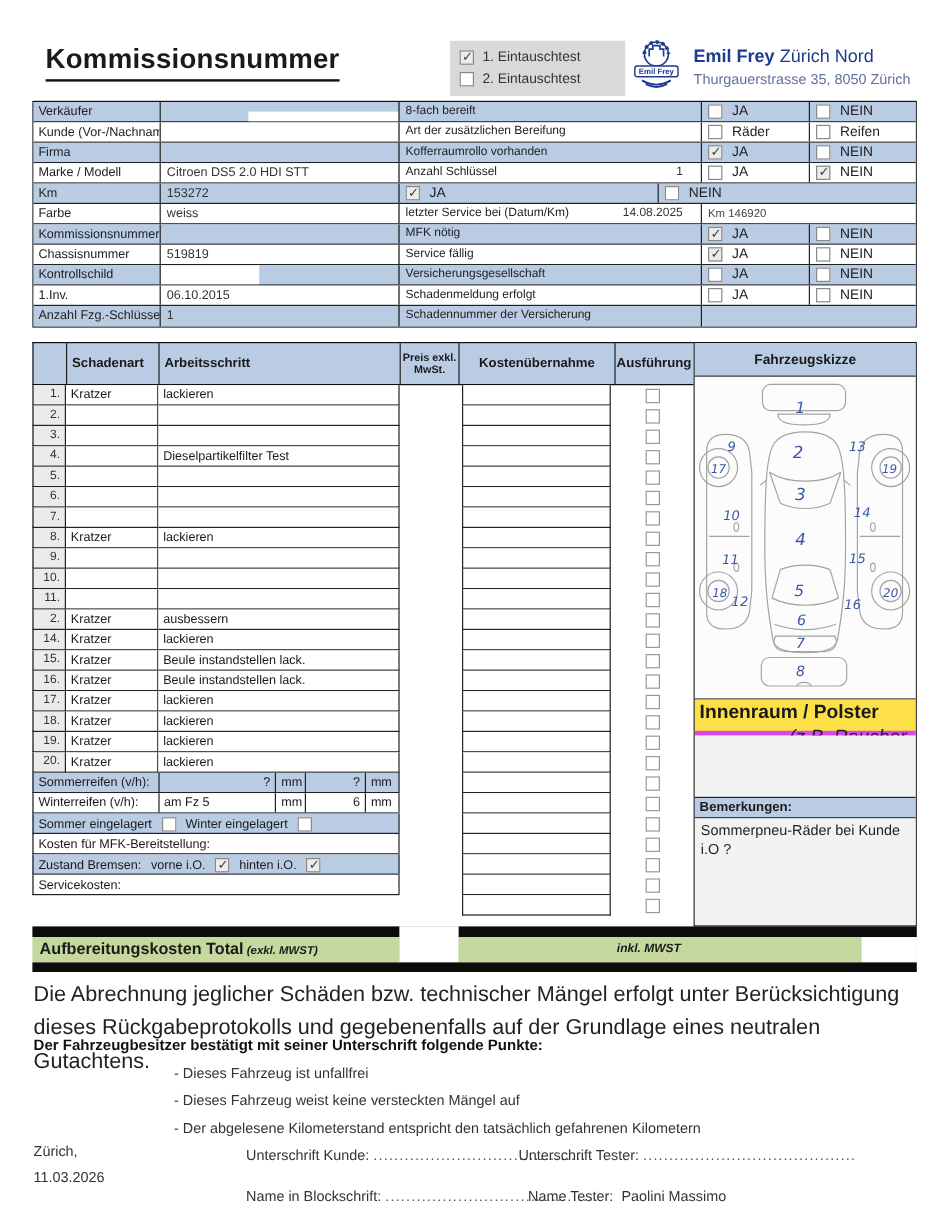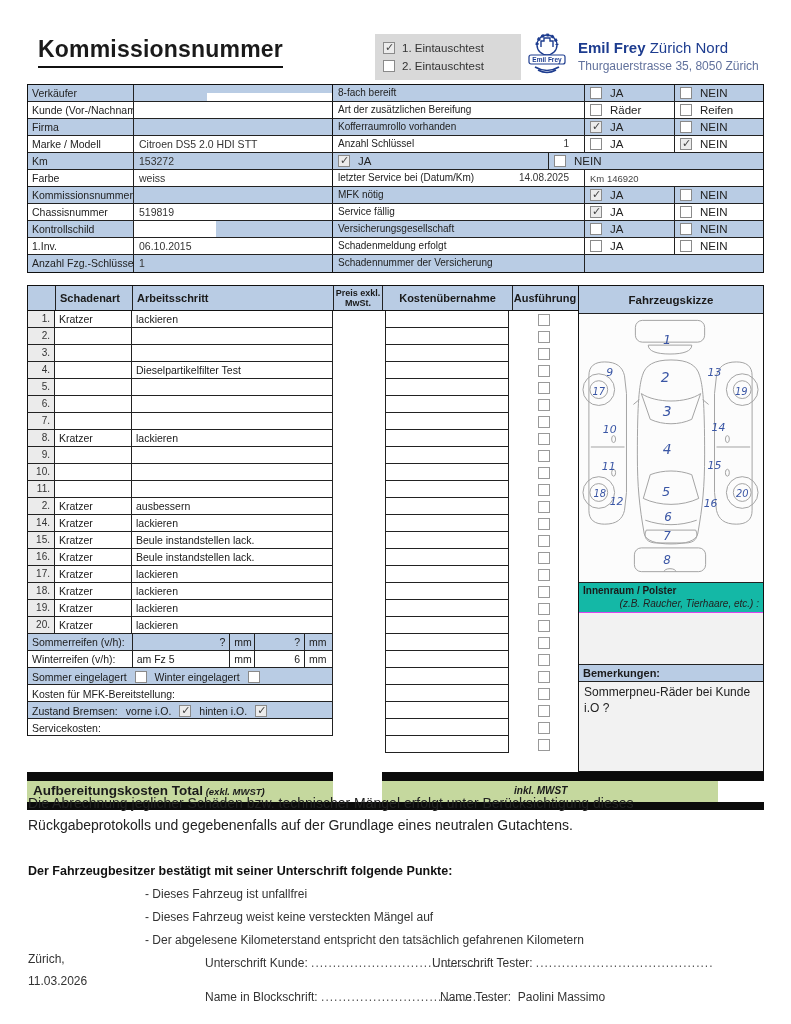--- a/index.html
+++ b/index.html
@@ -55,21 +55,21 @@
   .rtext { display:none; flex:1; padding:2px 5px; font-size:9.5px; color:#444; align-items:center; }
   .rtext.on { display:flex; }
   .patch { display:none; position:absolute; background:#fff; }
   .patch.on { display:block; }
   .patch.p-right { right:0px; top:8px; width:125px; height:9px; }
   .patch.p-left { left:0px; top:0px; width:82px; height:16px; }
 
   
   .mid { position:absolute; left:27px; top:285px; width:737px; height:487px; }
   .left-tb { position:absolute; left:0; top:0; width:551px; }
-  .dhead { display:flex; height:26px; background:#b9cce4; border:1.5px solid #111; border-right:none; font-weight:bold; }
+  .dhead { display:flex; height:36px; background:#b9cce4; border:1.5px solid #111; border-right:none; font-weight:bold; }
   .dhead > div { border-right:1px solid #222; display:flex; align-items:center; }
   .h-num { width:28px; }
   .h-schad { width:77px; padding-left:4px; }
   .h-arb { width:201px; padding-left:4px; }
   .h-preis { width:49px; font-size:9px; text-align:center; justify-content:center; line-height:1.15; }
   .h-kost { width:130px; justify-content:center; }
   .h-ausf { width:64px; justify-content:center; border-right:none !important; }
 
   .drow { display:flex; height:17px; }
   .c-num { width:28px; background:#ebebeb; border-left:1.5px solid #111; border-right:1px solid #222; border-bottom:1px solid #222; text-align:right; padding:2px 4px 0 0; font-size:10px; color:#333; }
@@ -93,39 +93,39 @@
   .seg.s-mm1 { width:25px; }
   .seg.s-v2 { width:50px; text-align:right; }
   .seg.s-mm2 { width:28px; }
   .seg.s-full { width:100%; display:flex; align-items:center; gap:8px; }
   .brow.empty .bleft { border:none; background:transparent; }
 
   
   .sketch-col { position:absolute; left:551px; top:0; width:186px; height:487px; border:1.5px solid #111; display:flex; flex-direction:column; }
   .sk-title { height:28px; background:#b9cce4; font-weight:bold; font-size:11.5px; display:flex; align-items:center; justify-content:center; border-bottom:1px solid #222; }
   .sk-draw { height:269px; background:#fcfcfc; border-bottom:1px solid #222; }
-  .in-head { height:30px; background:#14b8a6; border-bottom:1px solid #d946ef; padding:1px 4px; font-size:10px; line-height:1.3; }
+  .in-head { height:30px; background:#fde047; border-bottom:4px solid #d946ef; padding:1px 4px; font-size:16px; line-height:1.3; }
   .in-head i { font-style:italic; color:#222; }
   .in-body { height:52px; background:#f2f2f2; border-bottom:1px solid #222; }
   .bm-head { height:17px; background:#b9cce4; border-bottom:1px solid #222; font-weight:bold; padding:2px 4px; font-size:11px; }
   .bm-body { flex:1; background:#f2f2f2; padding:3px 5px; font-size:12px; color:#222; line-height:1.3; }
 
   
   .bar-top { position:absolute; left:27px; top:772px; width:737px; height:9px; background:#0b0b0b; }
   .bar-top .gap { position:absolute; left:306px; top:0; width:49px; height:9px; background:#fff; }
   .total-row { position:absolute; left:27px; top:781px; width:737px; height:21px; background:#c5d89e; }
   .total-row .tlabel { position:absolute; left:6px; top:2px; font-size:13.5px; font-weight:bold; }
   .total-row .tlabel i { font-size:9.5px; font-weight:bold; font-style:italic; }
   .total-row .wbox1 { position:absolute; left:306px; top:-9px; width:49px; height:30px; background:#fff; }
   .total-row .incl { position:absolute; left:487px; top:4px; width:64px; font-size:10px; font-weight:bold; font-style:italic; }
   .total-row .wbox2 { position:absolute; left:691px; top:0; width:46px; height:21px; background:#fff; }
   .bar-bottom { position:absolute; left:27px; top:802px; width:737px; height:8px; background:#0b0b0b; }
 
   
-  .disclaimer { position:absolute; left:28px; top:793px; width:725px; font-size:14px; color:#222; line-height:1.55; }
+  .disclaimer { position:absolute; left:28px; top:815px; width:725px; font-size:18px; color:#222; line-height:1.55; }
   .confirm-head { position:absolute; left:28px; top:864px; font-size:12.5px; font-weight:bold; color:#111; }
   .points { position:absolute; left:145px; top:883px; font-size:12px; color:#333; line-height:1.9; list-style:none; }
 
   .sig { position:absolute; font-size:12px; color:#333; white-space:nowrap; }
   .dots { letter-spacing:1px; color:#555; }
 
   svg text { font-family:"DejaVu Sans",sans-serif; font-style:italic; fill:#3a56a5; }
 </style>
 </head>
 <body>

